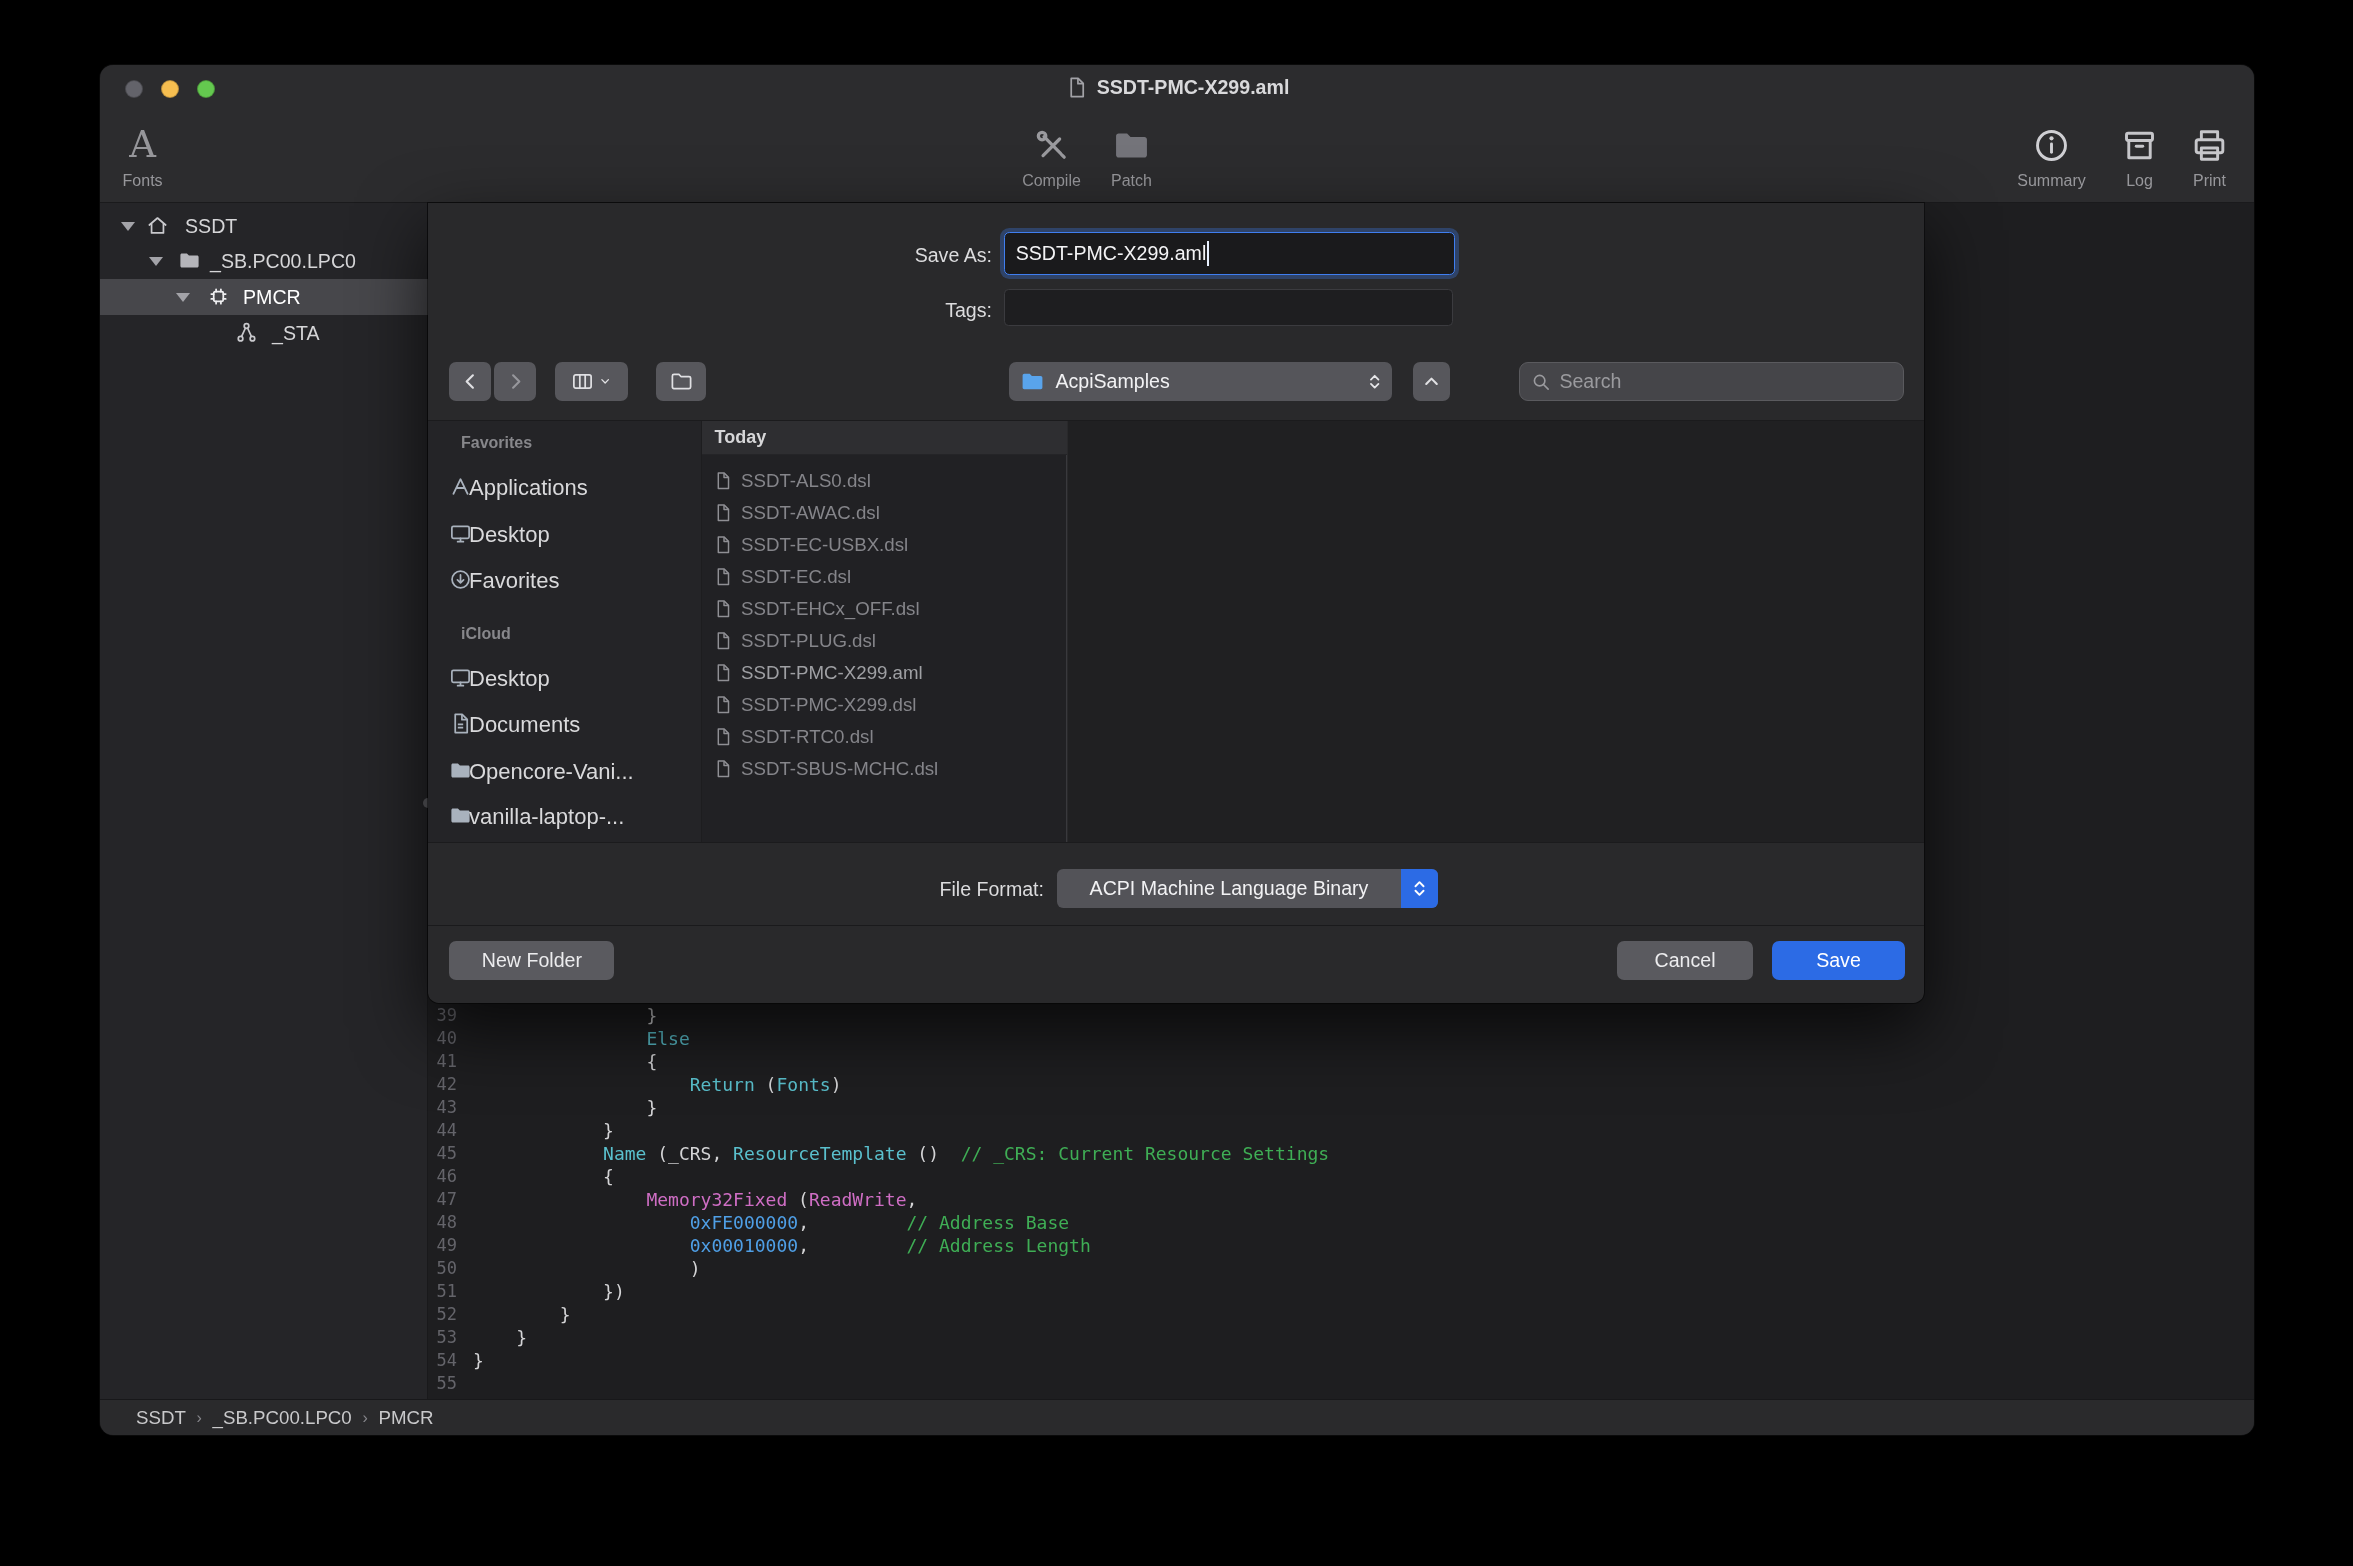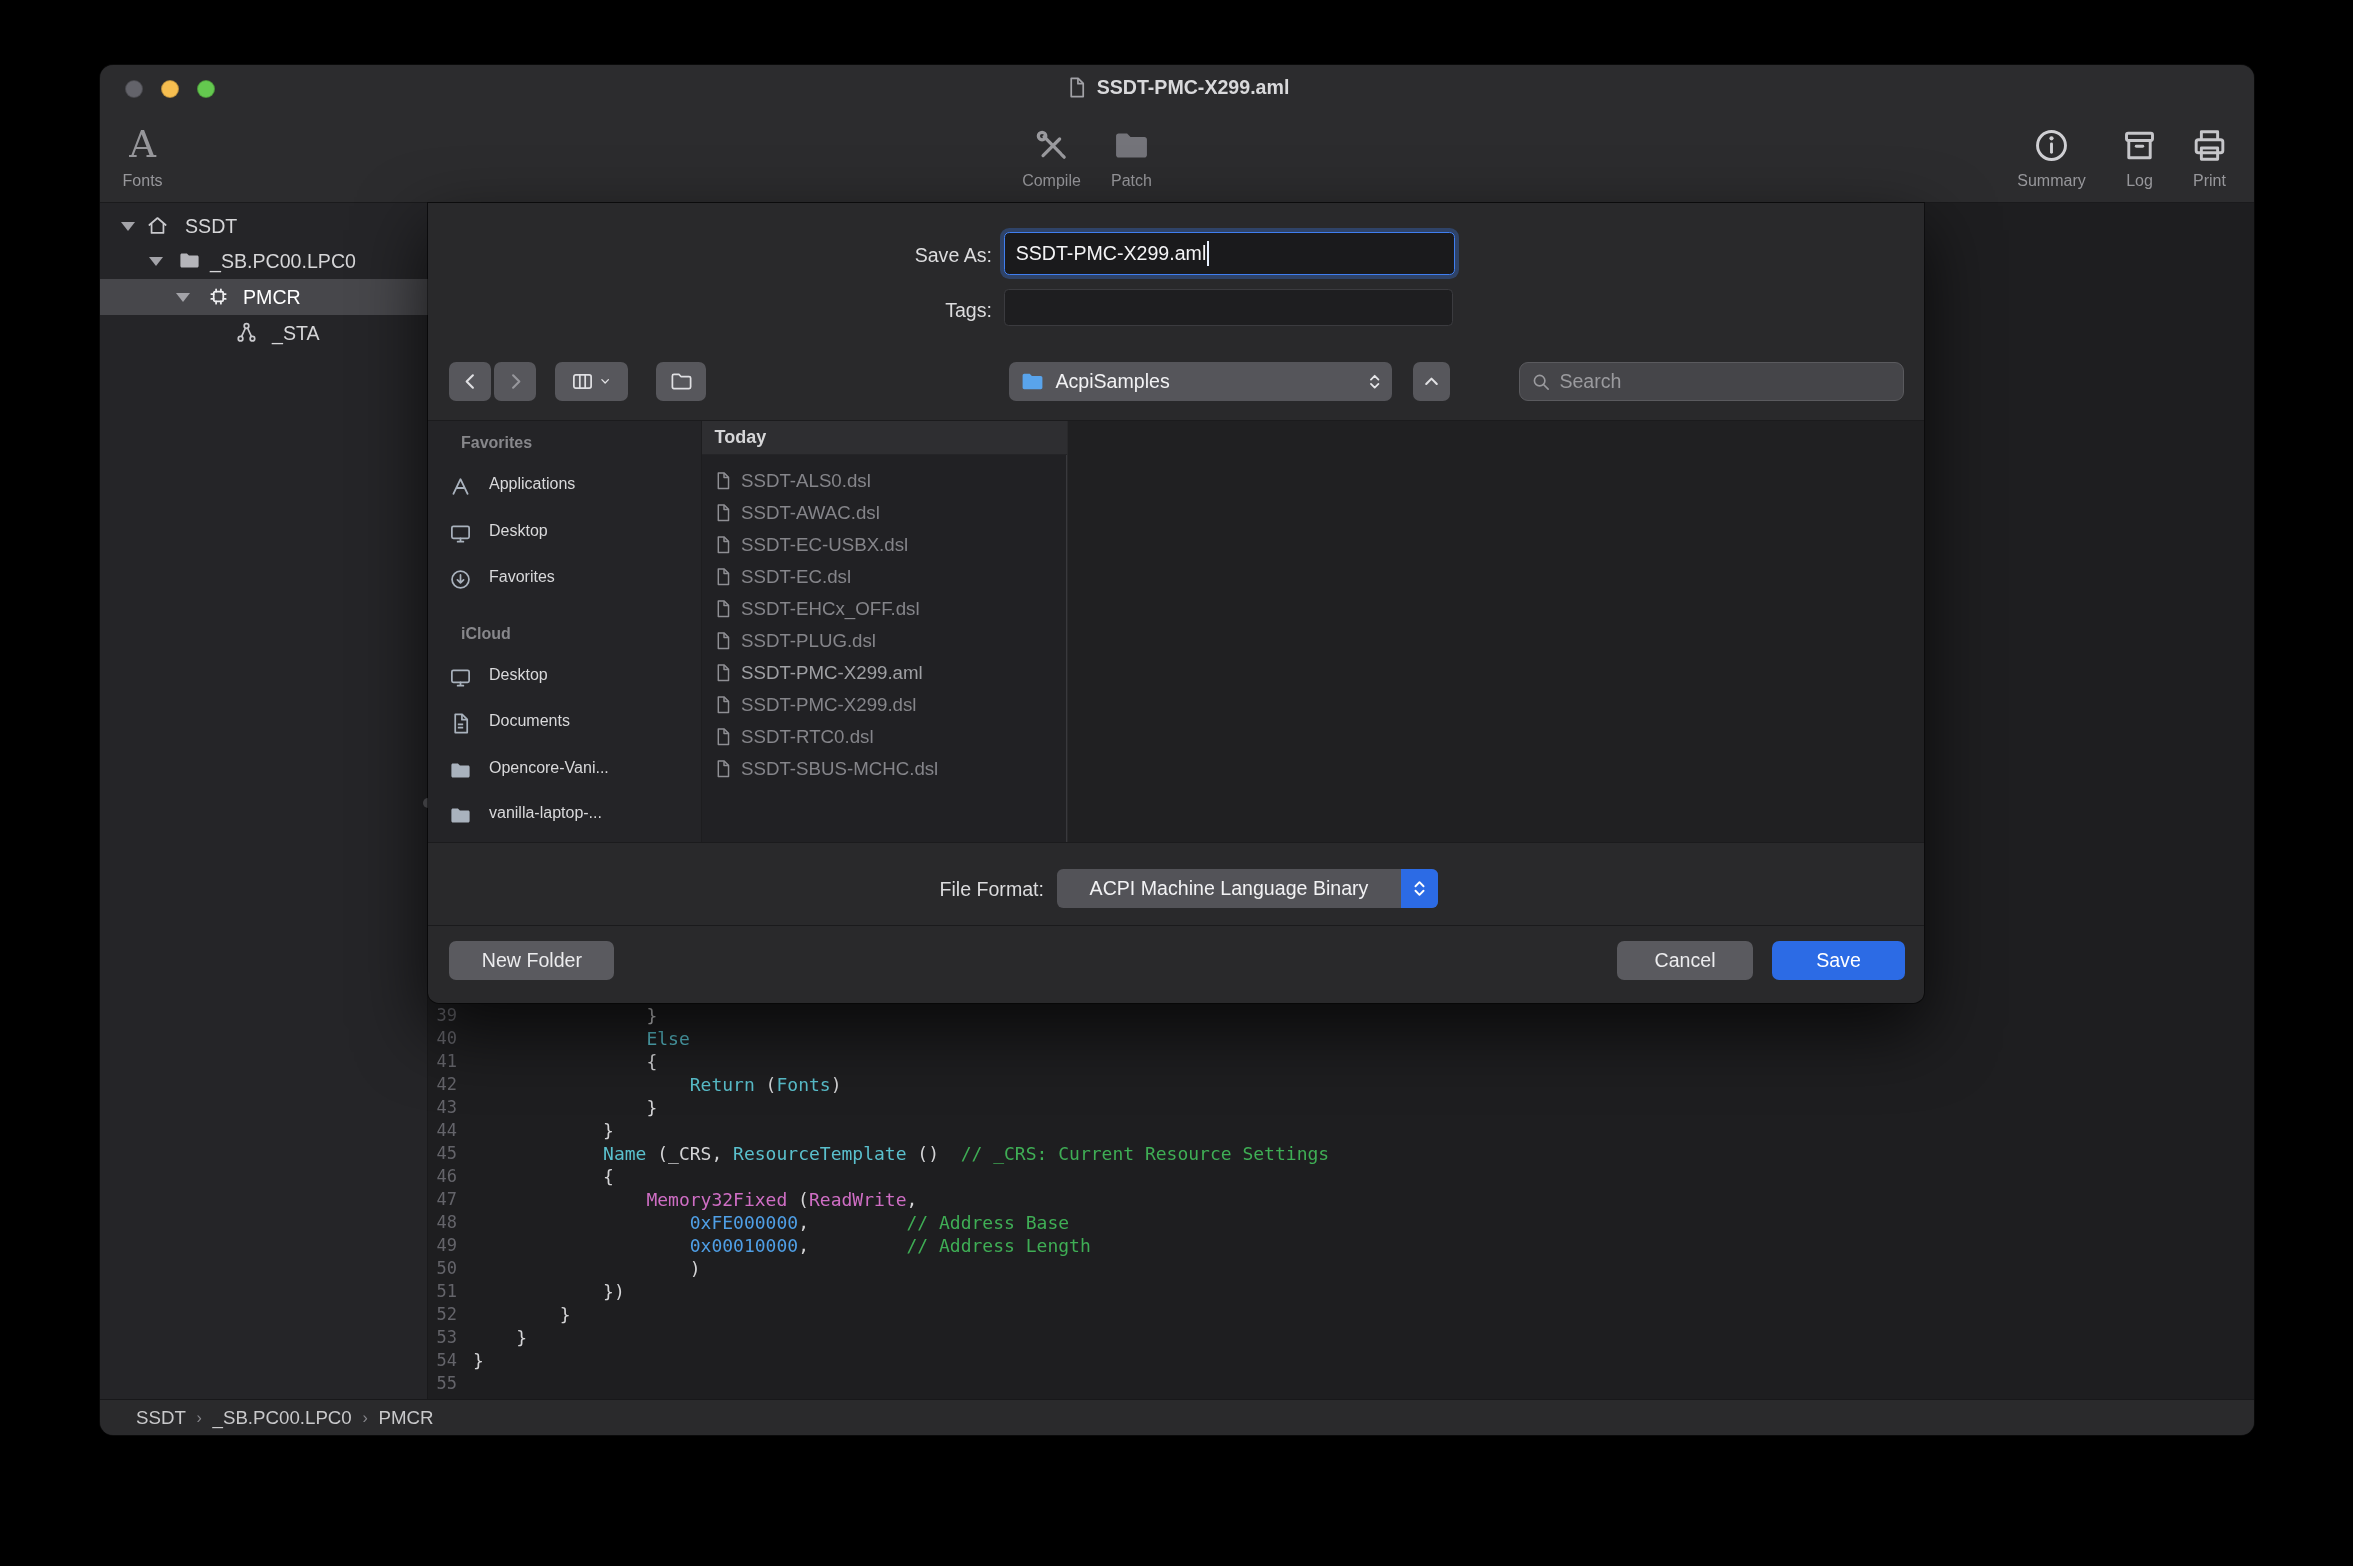--- a/index.html
+++ b/index.html
@@ -77,21 +77,21 @@
         border:0.9px solid #5a5a5e;border-radius:9px;display:flex;align-items:center;padding:0 10.7px;gap:7.1px}
 .search svg{width:19.6px;height:19.6px;color:#9a9a9e;flex:0 0 19.6px}
 .search input{background:transparent;border:none;outline:none;color:#e8e8ea;font-size:19.6px;width:100%;
               font-family:"Liberation Sans",sans-serif}
 .search input::placeholder{color:#9a9a9e}
 .hline{position:absolute;left:0;width:1496px;height:0.9px;background:#1b1b1d}
 .favcol{position:absolute;left:0;top:218px;width:274px;height:421px;background:#242427;border-right:0.9px solid #1d1d1f}
 .shead{position:absolute;left:33px;font-size:16px;font-weight:700;color:#87878b}
 .srow{position:absolute;left:0;width:274px;height:39px}
 .srow svg{position:absolute;left:21.4px;top:8px;width:23px;height:23px;color:#a9b2bd}
-.srow .slab{position:absolute;left:61px;top:8px;font-size:16px;color:#d9d9db;white-space:nowrap}
+.srow .slab{position:absolute;left:41px;top:8px;font-size:22px;color:#d9d9db;white-space:nowrap}
 .filecol{position:absolute;left:274px;top:218px;width:365px;height:421px;background:#212124;border-right:0.9px solid #39393d}
 .todayband{position:absolute;left:0;top:0;width:365px;height:34px;background:#2e2e31;
            border-bottom:0.9px solid #242427;display:flex;align-items:center;padding-left:12.5px;
            font-size:18px;font-weight:700;color:#d6d6d8}
 .frow{position:absolute;left:0;width:365px;height:32px}
 .frow svg{position:absolute;left:10.7px;top:6.2px;width:19.6px;height:19.6px;color:#8f8f94}
 .frow .fname{position:absolute;left:39px;top:5.3px;font-size:18.7px;color:#85858a;white-space:nowrap}
 .frow.bright .fname{color:#9fa0a4}
 .emptycol{position:absolute;left:640px;top:218px;width:856px;height:421px;background:#202022}
 .ff-popup{position:absolute;left:629px;top:666px;width:381px;height:39px;background:#535358;border-radius:6.2px;

